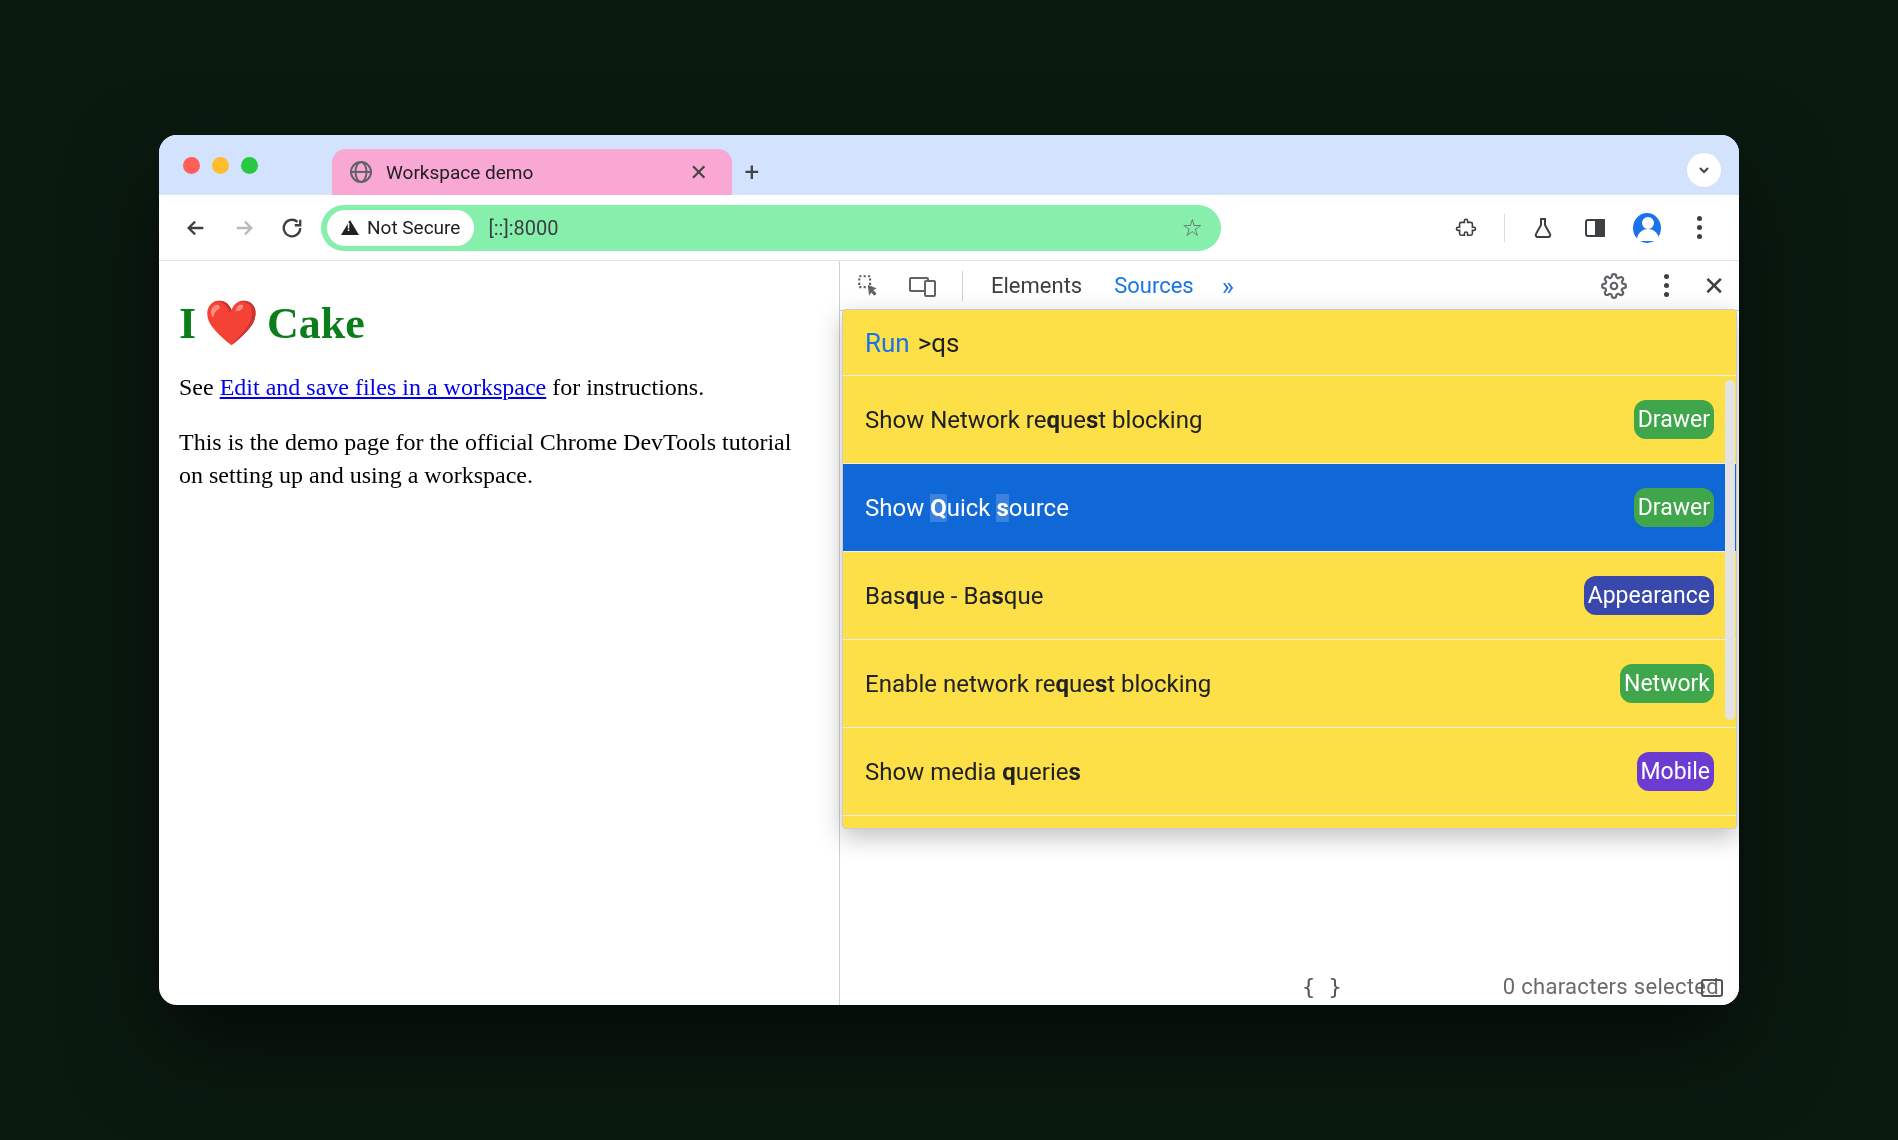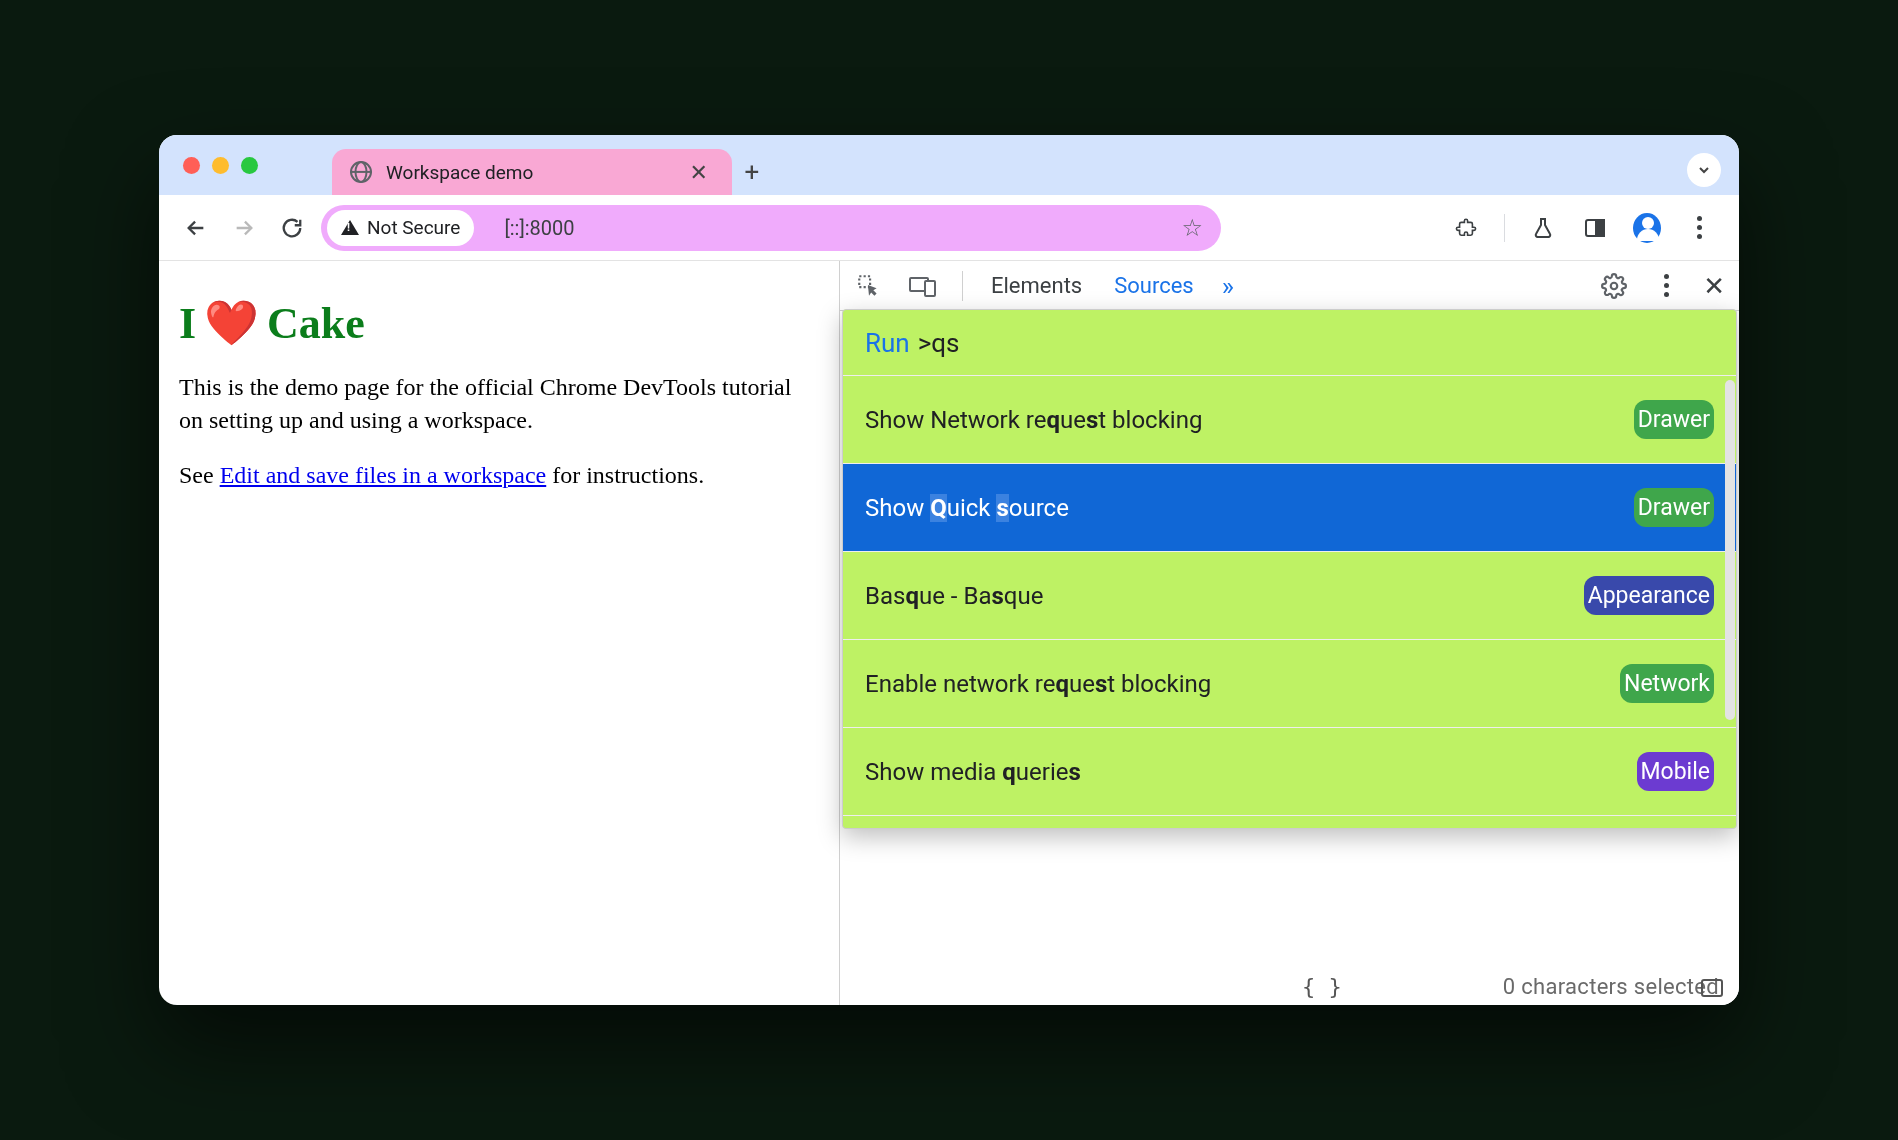--- a/index.html
+++ b/index.html
@@ -67,26 +67,26 @@
   align-items: center;
   padding: 0 18px;
   gap: 10px;
   border-bottom: 1px solid #e3e3e3;
 }
 .nav-btn { width:38px; height:38px; display:flex; align-items:center; justify-content:center; color:#3c4043; border-radius:50%; cursor:pointer; font-size:24px; }
 .nav-btn.dim { color:#b9b9b9; }
 .omnibox {
   flex: 0 0 900px;
   height: 46px;
-  background: #f0abfc;
+  background: #86efac;
   border-radius: 23px;
   display: flex;
   align-items: center;
   padding: 0 6px 0 6px;
-  gap: 20px;
+  gap: 4px;
   font-size: 20px;
   color: #202124;
 }
 .chip { background:#fff; border-radius:18px; height:36px; padding:0 14px; display:flex; align-items:center; gap:8px; font-size:19px; color:#202124; }
 .warn-icon { width:0; height:0; border-left:9px solid transparent; border-right:9px solid transparent; border-bottom:15px solid #202124; position:relative; }
 .warn-icon::after { content:"!"; position:absolute; left:-3px; top:1px; color:#fff; font-size:11px; font-weight:bold; }
 .omnibox .url { margin-left:10px; color:#3c4043; }
 .omnibox .star { margin-left:auto; font-size:24px; color:#5f6368; padding-right:12px; cursor:pointer; }
 .tool-icons { margin-left:auto; display:flex; align-items:center; gap:24px; padding-right:8px; }
 .tool-icon { width:28px; height:28px; color:#3c4043; display:flex; align-items:center; justify-content:center; cursor:pointer; }
@@ -109,21 +109,21 @@
 .dt-icon { width:30px; height:30px; display:flex; align-items:center; justify-content:center; color:#5f6368; cursor:pointer; }
 .dt-tab { color:#3c4043; cursor:pointer; padding:0 4px; }
 .dt-tab.active { color:#1a73e8; }
 .dt-more { color:#1a73e8; font-size:26px; cursor:pointer; }
 .dt-right { margin-left:auto; display:flex; align-items:center; gap:22px; }
 .gear { width:26px; height:26px; }
 .dt-close { font-size:26px; color:#3c4043; cursor:pointer; }
 
 .cmdmenu {
   position:absolute; left:2px; right:2px; top:48px;
-  background:#bef264; border:1px solid #ccc; border-radius:4px;
+  background:#fde047; border:1px solid #ccc; border-radius:4px;
   box-shadow:0 8px 24px rgba(0,0,0,0.25);
   display:flex; flex-direction:column; z-index:10;
   height: 520px;
 }
 .cmd-input-row { height:66px; display:flex; align-items:center; padding:0 22px; font-size:26px; border-bottom:1px solid #eee; }
 .cmd-run { color:#1a73e8; margin-right:8px; }
 .cmd-prompt { color:#202124; }
 .cmd-query { color:#202124; }
 .cmd-list { flex:1; overflow-y:auto; }
 .cmd-item { height:88px; display:flex; align-items:center; padding:0 22px; border-bottom:1px solid #eee; font-size:24px; color:#202124; cursor:pointer;gap:35px; }
@@ -224,24 +224,24 @@
     </div>
   </div>
 
   <div class="content">
     <div class="page">
       <h1>
         <span>I</span>
         <span>❤️</span>
         <span>Cake</span>
       </h1>
-      <p>This is the demo page for the official Chrome DevTools tutorial on setting up and using a workspace.</p>
       <p>
         <span>See </span><a href="#">Edit and save files in a workspace</a><span> for instructions.</span>
       </p>
+      <p>This is the demo page for the official Chrome DevTools tutorial on setting up and using a workspace.</p>
     </div>
 
     <div class="devtools">
       <div class="dt-ribbon">
         <div class="dt-icon">
           <svg width="26" height="26" viewBox="0 0 24 24" fill="none" stroke="#5f6368" stroke-width="2">
               <rect x="3" y="3" width="10" height="10" stroke-dasharray="2 2"></rect>
               <path d="M11 11 l8 3 -3 2 3 3 -2 2 -3-3 -2 3z" fill="#5f6368" stroke="none"></path>
             </svg>
         </div>

